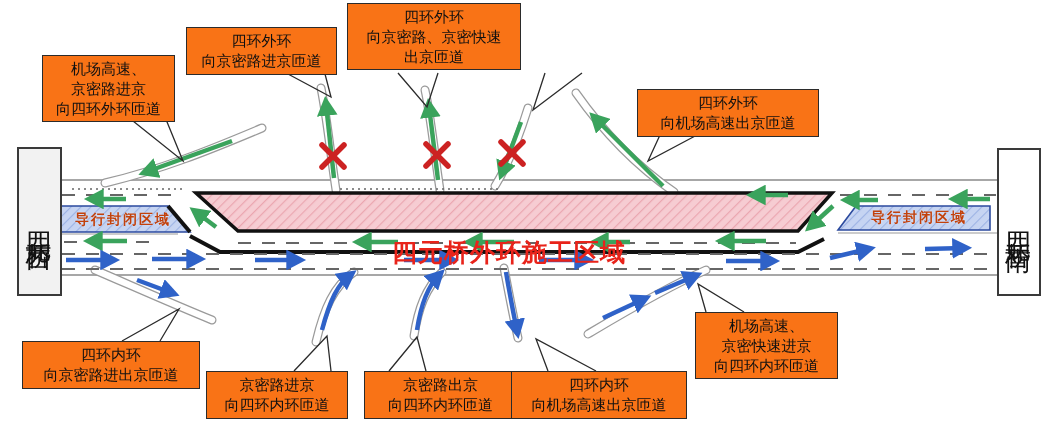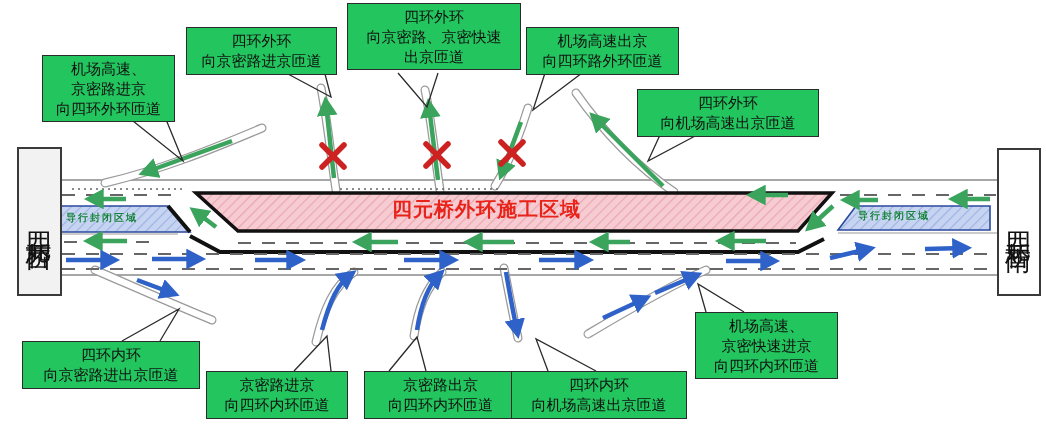--- a/index.html
+++ b/index.html
@@ -2,37 +2,37 @@
 <html><head>
 <meta charset="utf-8">
 <style>
   html,body{margin:0;padding:0;background:#fff;}
   #stage{
     position:relative;width:1046px;height:425px;overflow:hidden;
     font-family:"Liberation Sans","DejaVu Sans",sans-serif;background:#fff;
   }
   #roadmap{position:absolute;left:0;top:0;}
   .callout{
-    position:absolute;box-sizing:border-box;background:#22c55e;border:1.6px solid #2b2b2b;
+    position:absolute;box-sizing:border-box;background:#f97316;border:1.6px solid #2b2b2b;
     color:#111;font-size:15px;line-height:1.32;text-align:center;
     padding:3px 5px;white-space:pre-line;font-weight:500;z-index:5;
   }
   .sidebox{
     position:absolute;box-sizing:border-box;background:#f2f2f2;border:2px solid #3a3a3a;
     color:#111;font-size:26px;font-weight:500;z-index:5;
     writing-mode:vertical-rl;text-orientation:upright;
     display:flex;align-items:center;justify-content:center;letter-spacing:5px;
   }
   .zonelabel{
-    position:absolute;color:#15803d;font-weight:bold;font-size:10px;letter-spacing:2px;
-    z-index:4;text-shadow:0 0 2px #dfe8fb;
+    position:absolute;color:#c2410c;font-weight:bold;font-size:14px;letter-spacing:2px;
+    z-index:4;text-align:center;text-shadow:0 0 2px #dfe8fb;
   }
   .constrlabel{
-    position:absolute;color:#e8231a;font-weight:bold;font-size:20px;letter-spacing:1px;
-    z-index:4;white-space:nowrap;
+    position:absolute;color:#e8231a;font-weight:bold;font-size:25px;letter-spacing:1px;
+    z-index:4;white-space:nowrap;margin-top:40px;
   }
 </style>
 </head>
 <body>
 
 <div id="stage">
 
   <svg id="roadmap" width="1046" height="425" viewBox="0 0 1046 425" xmlns="http://www.w3.org/2000/svg">
     <defs>
       <pattern id="pinkHatch" width="7" height="7" patternUnits="userSpaceOnUse" patternTransform="rotate(45)">
@@ -180,22 +180,20 @@
   <div class="sidebox" style="left:997px;top:148px;width:44px;height:148px;background:#fff;">四元桥南</div>
 
   <div class="callout" style="left:42px;top:55px;width:133px;">机场高速、
 京密路进京
 向四环外环匝道</div>
   <div class="callout" style="left:186px;top:27px;width:151px;">四环外环
 向京密路进京匝道</div>
   <div class="callout" style="left:347px;top:3px;width:174px;">四环外环
 向京密路、京密快速
 出京匝道</div>
-  <div class="callout" style="left:526px;top:27px;width:153px;">机场高速出京
-向四环路外环匝道</div>
   <div class="callout" style="left:637px;top:89px;width:182px;">四环外环
 向机场高速出京匝道</div>
   <div class="callout" style="left:22px;top:341px;width:178px;">四环内环
 向京密路进出京匝道</div>
   <div class="callout" style="left:206px;top:371px;width:142px;">京密路进京
 向四环内环匝道</div>
   <div class="callout" style="left:364px;top:371px;width:153px;">京密路出京
 向四环内环匝道</div>
   <div class="callout" style="left:511px;top:371px;width:176px;">四环内环
 向机场高速出京匝道</div>

